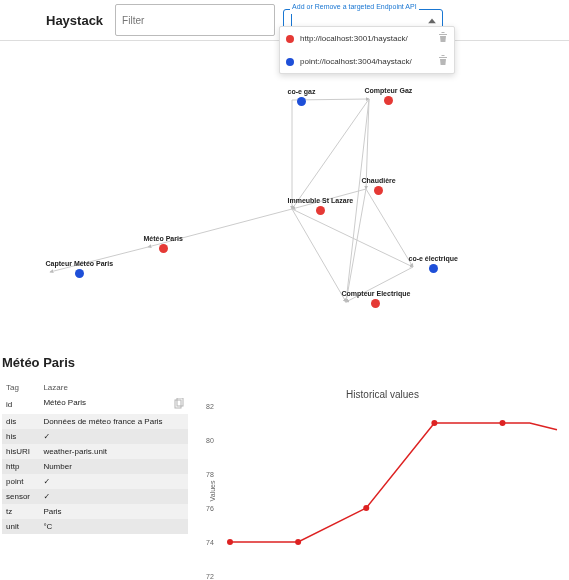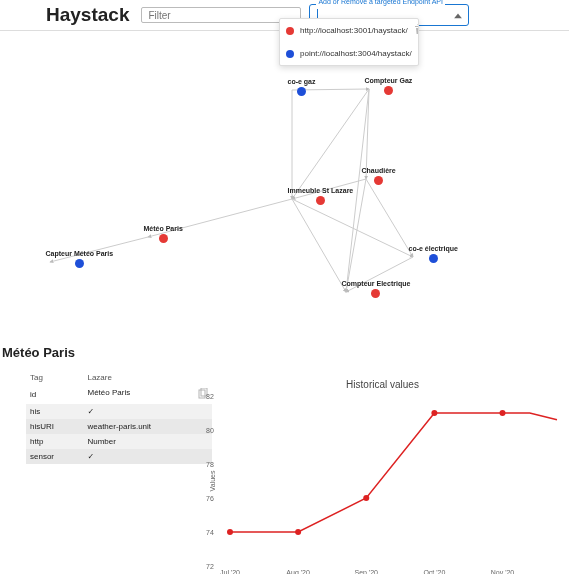--- a/index.html
+++ b/index.html
@@ -1,46 +1,46 @@
 <!DOCTYPE html>
 <html><head>
 <meta charset="utf-8">
 <style>
   * { box-sizing: border-box; margin: 0; padding: 0; }
   body { font-family: Arial, Helvetica, sans-serif; font-size: 10px; color: #222; width: 569px; background: #fff; }
   .topbar { display: flex; align-items: center; padding: 4px 6px; border-bottom: 1px solid #ddd; gap: 8px; position: relative; }
-  .app-title { font-weight: 700; font-size: 19px; padding: 0 4px 0 40px; }
-  .filter-box { flex: 0 0 160px; height: 16px; border: 1px solid #bbb; border-radius: 2px; display: flex; align-items: center; padding: 0 6px; }
+  .app-title { font-weight: 700; font-size: 13px; padding: 0 4px 0 40px; }
+  .filter-box { flex: 0 0 160px; height: 32px; border: 1px solid #bbb; border-radius: 2px; display: flex; align-items: center; padding: 0 6px; }
   .filter-box input { border: none; outline: none; width: 100%; font-size: 10px; color: #666; background: transparent; }
   .endpoint-box { position: relative; flex: 0 0 160px; height: 22px; border: 1px solid #1976d2; border-radius: 3px; display: flex; align-items: center; padding: 0 6px; }
   .endpoint-label { position: absolute; top: -7px; left: 6px; font-size: 7px; background: #fff; padding: 0 2px; color: #1976d2; }
   .endpoint-caret { position: absolute; right: 6px; top: 50%; transform: translateY(-50%); }
   .endpoint-caret svg path { fill: #666; }
   .endpoint-input { border: none; outline: none; width: 120px; font-size: 9px; background: transparent; }
   .endpoint-cursor { width: 0; border-left: 1px solid #1976d2; height: 12px; margin-left: 1px;}
-  .dropdown { position: absolute; top: 18px; left: 279px; width: 140px; background: #fff; border: 1px solid #ddd; box-shadow: 0 2px 6px rgba(0,0,0,.15); border-radius: 2px; overflow: hidden; z-index: 50;}
+  .dropdown { position: absolute; top: 26px; left: 279px; width: 176px; background: #fff; border: 1px solid #ddd; box-shadow: 0 2px 6px rgba(0,0,0,.15); border-radius: 2px; overflow: hidden; z-index: 50;}
   .dropdown-item { display: flex; align-items: center; gap: 6px; padding: 5px 6px; font-size: 8px; color: #333; cursor: pointer; }
   .dot { width: 8px; height: 8px; border-radius: 50%; flex: 0 0 8px; }
   .dot.red { background: #e53935; }
   .dot.blue { background: #1e4fd8; }
   .trash { margin-left: auto; opacity: .6; }
 
   .graph-wrap { display: flex; justify-content: center; padding: 6px 0; }
   .graph-canvas { width: 500px; height: 300px; background: #fff; position: relative; }
   .node { position: absolute; display: flex; flex-direction: column; align-items: center; cursor: pointer; }
   .node .lbl { font-size: 7px; font-weight: 700; white-space: nowrap; margin-bottom: 2px; text-align: center;}
   .node .circ { width: 9px; height: 9px; border-radius: 50%; }
   .node .circ.red { background: #e53935; }
   .node .circ.blue { background: #1e4fd8; }
   .edges { position: absolute; inset: 0; }
 
   .detail { display: flex; gap: 10px; padding: 0 2px 8px 2px; }
   .detail-left { flex: 0 0 186px; }
   .detail-title { font-size: 13px; font-weight: 700; margin: 2px 0 10px 0; }
-  table.tags { width: 100%; border-collapse: collapse; font-size: 8px; margin-left: 24px; }
+  table.tags { width: 100%; border-collapse: collapse; font-size: 8px; }
   table.tags th { text-align: left; font-weight: 500; color: #555; padding: 3px 4px; background: #fff;}
   table.tags td { padding: 3px 4px; }
   table.tags tr:nth-child(even) td { background: #f1f1f1; }
   table.tags tr:nth-child(odd) td { background: #e8e8e8; }
   table.tags tr:first-child td { background: transparent; }
   .copy-icon { float: right; opacity: .55; }
 
   .chart-wrap { flex: 1; position: relative; padding-top: 12px; }
   .chart-title { text-align: center; font-size: 10px; color: #444; margin-bottom: 6px; margin-top: 24px; }
   .chart-area { position: relative; height: 170px; margin-left: 22px; }
@@ -161,34 +161,50 @@
       </thead>
       <tbody id="tags-body">
           <tr>
             <td>id</td>
             <td>Météo Paris<span class="copy-icon"><svg width="10" height="11" viewBox="0 0 10 11">
                   <rect x="1" y="2" width="6" height="8" fill="none" stroke="#777"></rect>
                   <rect x="3" y="0" width="6" height="8" fill="none" stroke="#777"></rect>
                 </svg></span></td>
           </tr>
           <tr>
+            <td>dis</td>
+            <td>Données de méteo france a Paris</td>
+          </tr>
+          <tr>
             <td>his</td>
             <td>✓</td>
           </tr>
           <tr>
             <td>hisURI</td>
             <td>weather-paris.unit</td>
           </tr>
           <tr>
             <td>http</td>
             <td>Number</td>
           </tr>
           <tr>
+            <td>point</td>
+            <td>✓</td>
+          </tr>
+          <tr>
             <td>sensor</td>
             <td>✓</td>
+          </tr>
+          <tr>
+            <td>tz</td>
+            <td>Paris</td>
+          </tr>
+          <tr>
+            <td>unit</td>
+            <td>°C</td>
           </tr>
         </tbody>
     </table>
   </div>
 
   <div class="chart-wrap">
     <div class="chart-title">Historical values</div>
     <div class="chart-area" id="chart-area">
       <div class="ylabel">Values</div>
       <svg class="chart-svg" id="chart-svg" viewBox="0 0 347 170">

